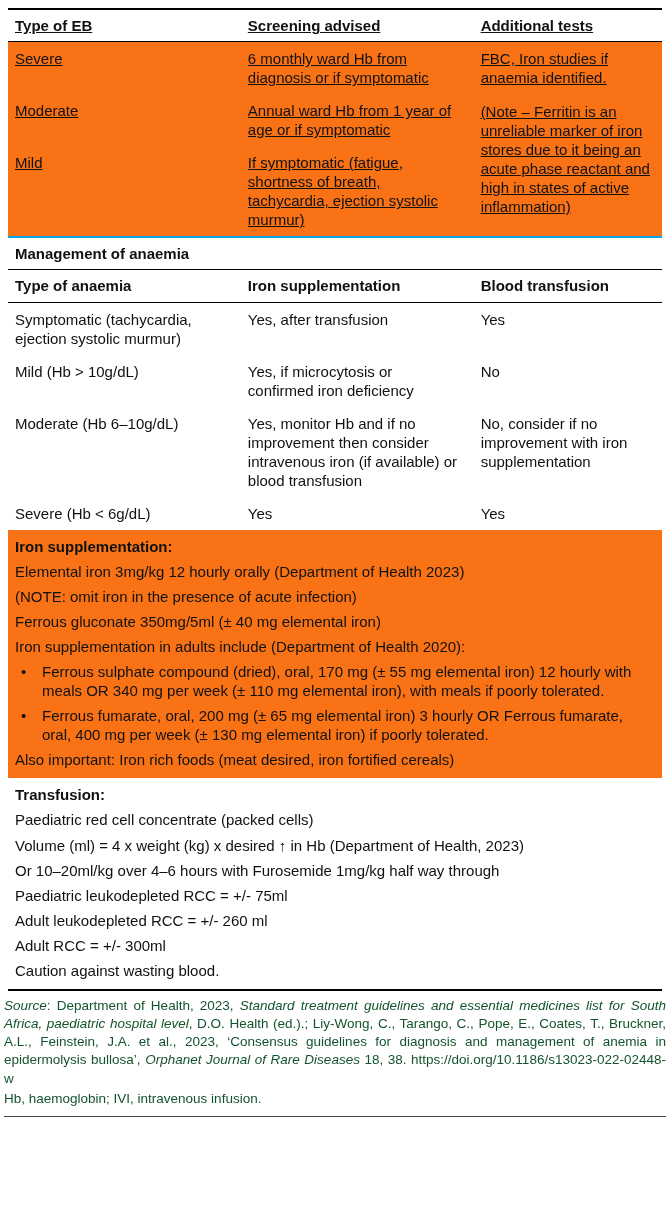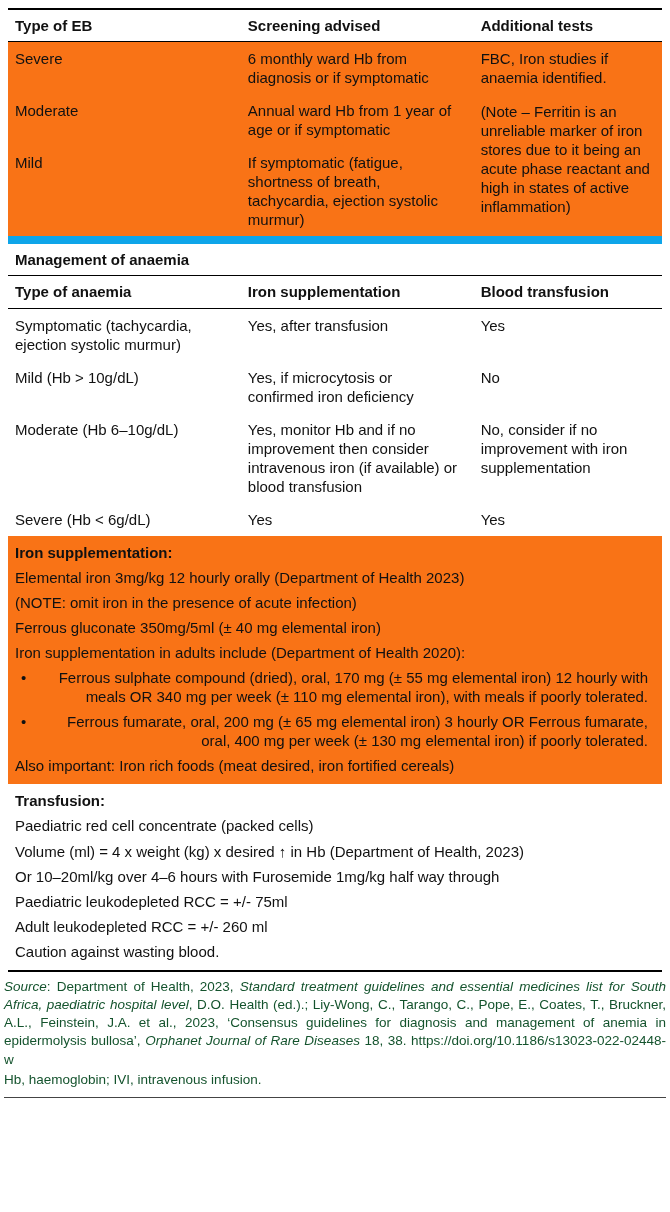--- a/index.html
+++ b/index.html
@@ -26,36 +26,35 @@
     font-weight: bold;
     vertical-align: top;
     padding: 6px 10px 6px 7px;
     border-bottom: 1.4px solid #000;
   }
   td {
     vertical-align: top;
     padding: 7px 12px 7px 7px;
   }
   .shade { background: #f97316; }
-  .t1 { border-bottom: 8px solid #0ea5e9; }
+  .t1 { border-bottom: 2px solid #0ea5e9; text-decoration: underline; }
   .t1 td p.gap { margin-top: 15px; }
   .section-title {
     font-weight: bold;
     padding: 6px 7px;
     border-bottom: 1.4px solid #000;
   }
   .t2 thead th { border-bottom: 1.4px solid #000; }
   .block { padding: 4px 0 6px 0; }
   .block p { padding: 3px 20px 3px 7px; }
   .block p.bold { font-weight: bold; }
   .block p.bullet {
     padding-left: 34px;
     padding-right: 14px;
     position: relative;
-    text-align: right;
   }
   .block p.bullet::before {
     content: "\2022";
     position: absolute;
     left: 13px;
     top: 3px;
   }
   .rule-bottom { border-top: 2px solid #000; margin: 0 8px; }
   .footnote {
     margin: 6px 4px 0 4px;
@@ -159,20 +158,21 @@
     <p>Also important: Iron rich foods (meat desired, iron fortified cereals)</p>
   </div>
 
   <div class="block">
     <p class="bold">Transfusion:</p>
     <p>Paediatric red cell concentrate (packed cells)</p>
     <p>Volume (ml) = 4 x weight (kg) x desired ↑ in Hb (Department of Health, 2023)</p>
     <p>Or 10–20ml/kg over 4–6 hours with Furosemide 1mg/kg half way through</p>
     <p>Paediatric leukodepleted RCC = +/- 75ml</p>
     <p>Adult leukodepleted RCC = +/- 260 ml</p>
+    <p>Adult RCC = +/- 300ml</p>
     <p>Caution against wasting blood.</p>
   </div>
 
 </div>
 
 <div class="rule-bottom"></div>
 
 <div class="footnote">
   <p class="source">
     <span class="it">Source</span><span>: Department of Health, 2023, </span><span class="it">Standard treatment guidelines and essential medicines list for South Africa, paediatric hospital level</span><span>, D.O. Health (ed.).; Liy-Wong, C., Tarango, C., Pope, E., Coates, T., Bruckner, A.L., Feinstein, J.A. et al., 2023, ‘Consensus guidelines for diagnosis and management of anemia in epidermolysis bullosa’, </span><span class="it">Orphanet Journal of Rare Diseases</span><span> 18, 38. https://doi.org/10.1186/s13023-022-02448-w</span>

